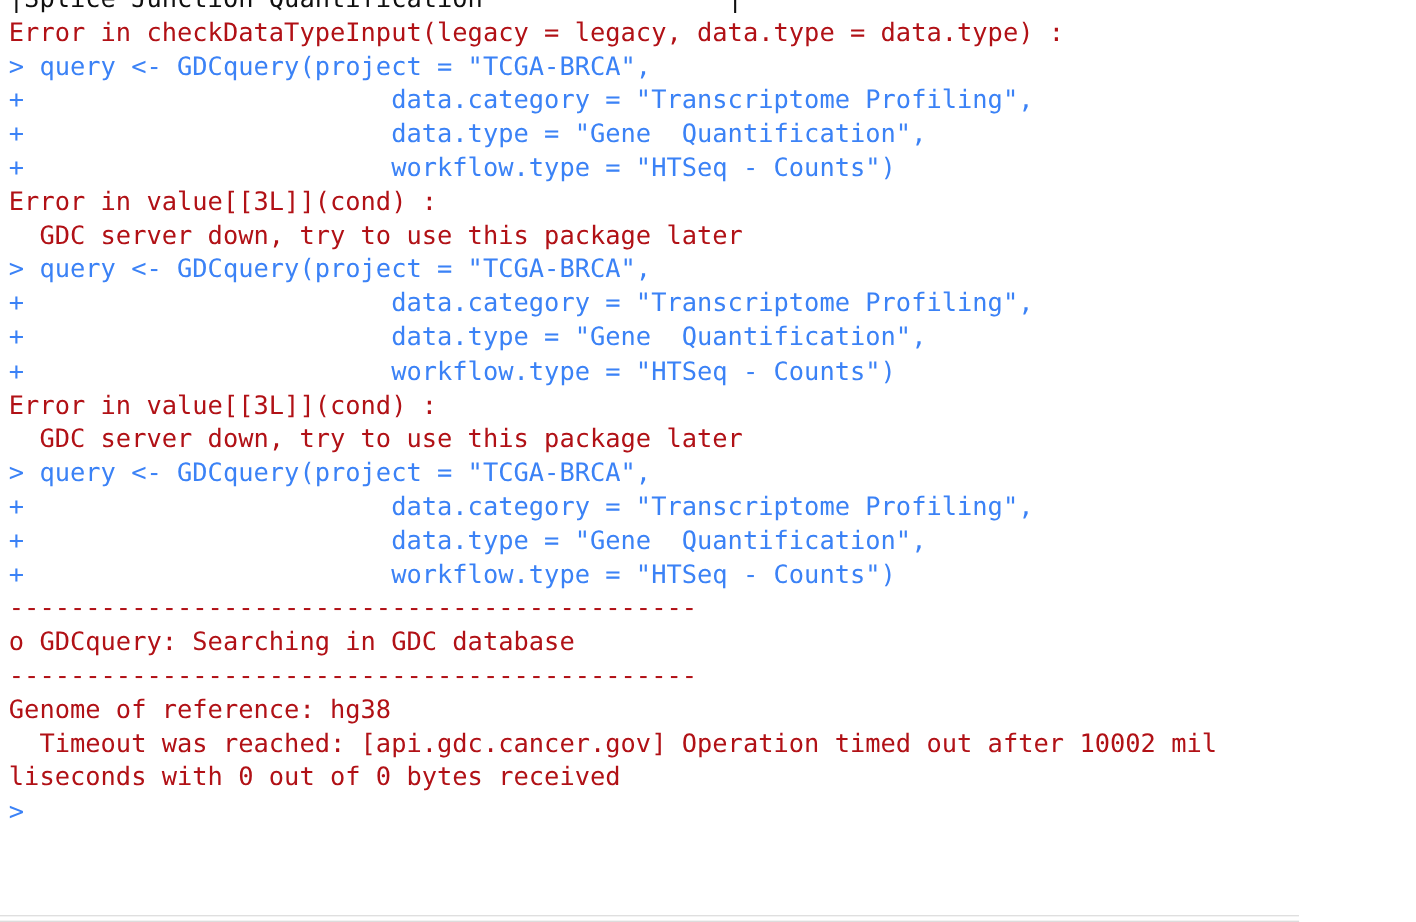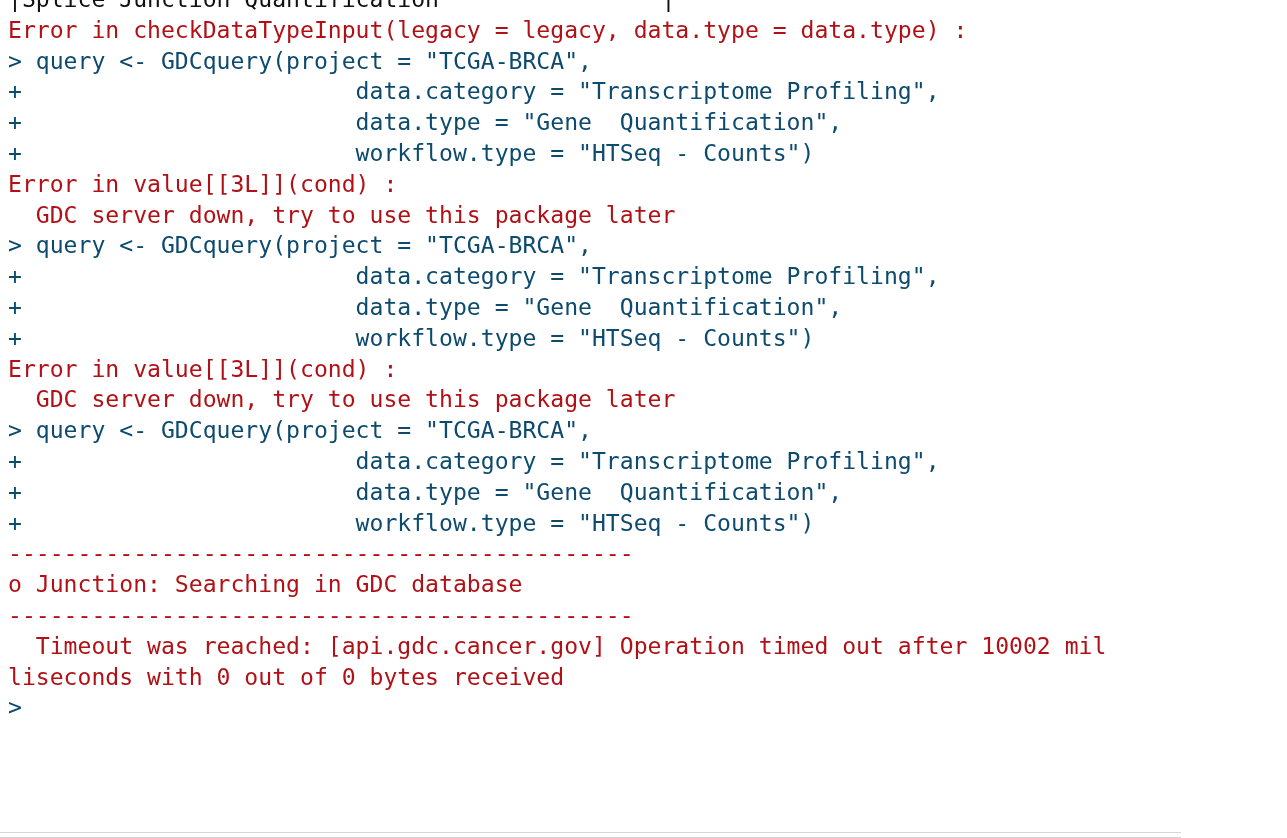--- a/index.html
+++ b/index.html
@@ -35,21 +35,21 @@
     font-family: "DejaVu Sans Mono", "Liberation Mono", monospace;
     font-size: 23.1px;
     line-height: 30.8px;
     height: 30.8px;
     white-space: pre;
     letter-spacing: 0px;
     margin: 0;
     padding: 0;
   }
   .err   { color: #b11116; }
-  .input { color: #0c4a6e; }
+  .input { color: #3b82f6; }
   .plain { color: #101010; }
   .bottom-rule {
     position: absolute;
     left: 0;
     right: 0;
     bottom: 4px;
     height: 1px;
     background: #d8d8d8;
   }
 </style>
@@ -70,20 +70,21 @@
       <span class="line input">+                        data.category = "Transcriptome Profiling",</span>
       <span class="line input">+                        data.type = "Gene  Quantification",</span>
       <span class="line input">+                        workflow.type = "HTSeq - Counts")</span>
       <span class="line err">Error in value[[3L]](cond) :</span>
       <span class="line err">  GDC server down, try to use this package later</span>
       <span class="line input">&gt; query &lt;- GDCquery(project = "TCGA-BRCA",</span>
       <span class="line input">+                        data.category = "Transcriptome Profiling",</span>
       <span class="line input">+                        data.type = "Gene  Quantification",</span>
       <span class="line input">+                        workflow.type = "HTSeq - Counts")</span>
       <span class="line err">---------------------------------------------</span>
-      <span class="line err">o Junction: Searching in GDC database</span>
+      <span class="line err">o GDCquery: Searching in GDC database</span>
       <span class="line err">---------------------------------------------</span>
+      <span class="line err">Genome of reference: hg38</span>
       <span class="line err">  Timeout was reached: [api.gdc.cancer.gov] Operation timed out after 10002 mil</span>
       <span class="line err">liseconds with 0 out of 0 bytes received</span>
       <span class="line input">&gt;</span>
     </div>
   <div class="bottom-rule"></div>
 </div>
 
 </body></html>

